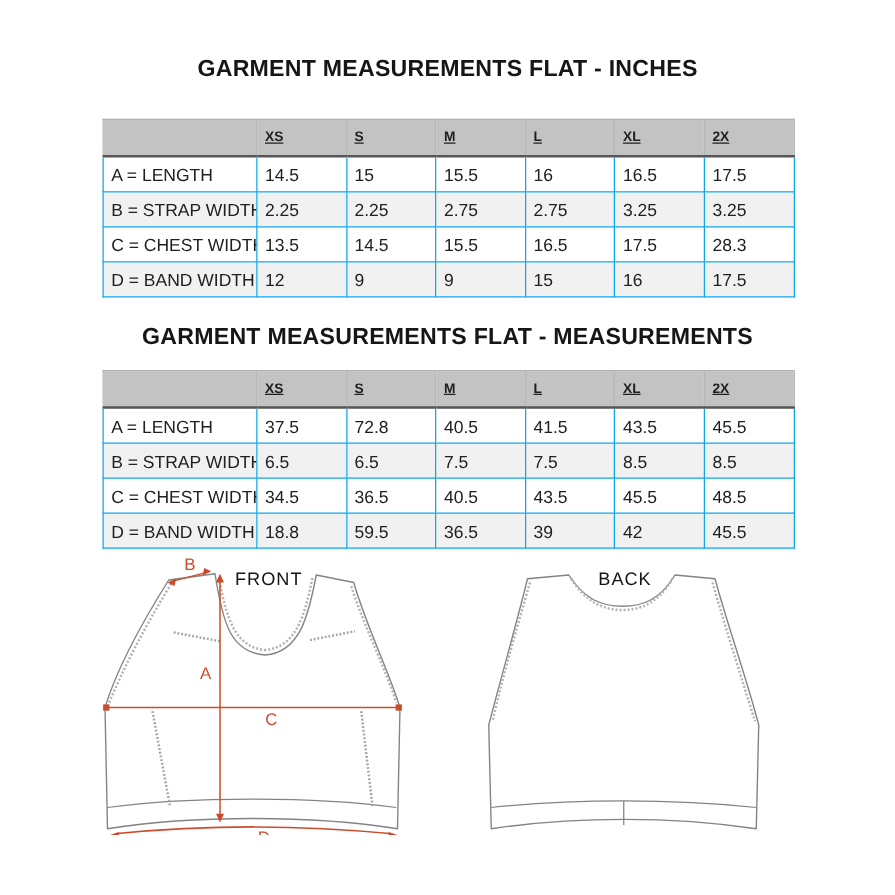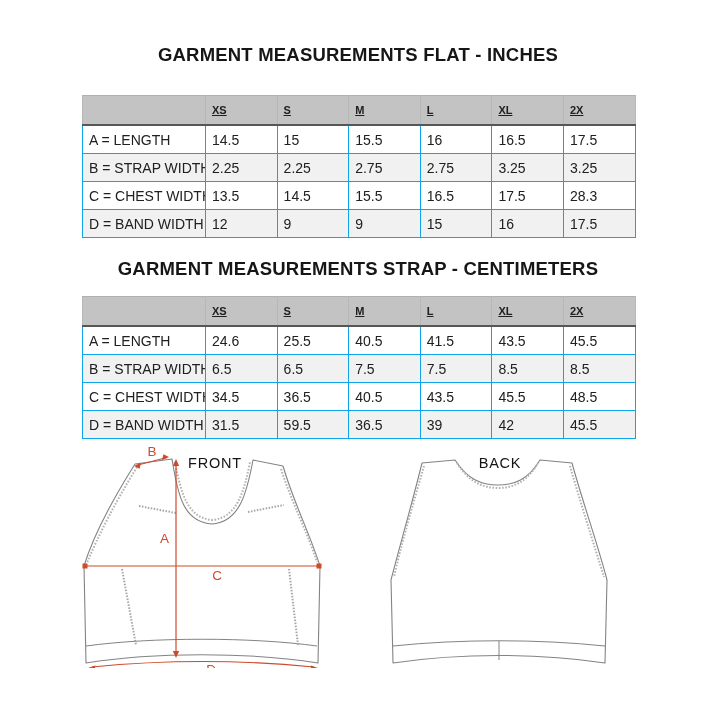--- a/index.html
+++ b/index.html
@@ -94,21 +94,21 @@
           <td>12</td>
           <td>9</td>
           <td>9</td>
           <td>15</td>
           <td>16</td>
           <td>17.5</td>
         </tr>
       </tbody>
   </table>
 
-  <div class="sec-title" style="top:258px;">GARMENT MEASUREMENTS STRAP - CENTIMETERS</div>
+  <div class="sec-title" style="top:258px;">GARMENT MEASUREMENTS FLAT - MEASUREMENTS</div>
   <table class="meas-table" style="top:296px;">
     <colgroup>
       <col class="label-col">
         <col class="val-col">
         <col class="val-col">
         <col class="val-col">
       <col class="val-col">
         <col class="val-col">
         <col class="val-col">
     </colgroup>
@@ -119,22 +119,22 @@
           <th>S</th>
           <th>M</th>
           <th>L</th>
           <th>XL</th>
           <th>2X</th>
         </tr>
       </thead>
     <tbody>
         <tr>
           <td>A = LENGTH</td>
-          <td>24.6</td>
-          <td>25.5</td>
+          <td>37.5</td>
+          <td>72.8</td>
           <td>40.5</td>
           <td>41.5</td>
           <td>43.5</td>
           <td>45.5</td>
         </tr>
         <tr class="alt">
           <td>B = STRAP WIDTH</td>
           <td>6.5</td>
           <td>6.5</td>
           <td>7.5</td>
@@ -146,21 +146,21 @@
           <td>C = CHEST WIDTH</td>
           <td>34.5</td>
           <td>36.5</td>
           <td>40.5</td>
           <td>43.5</td>
           <td>45.5</td>
           <td>48.5</td>
         </tr>
         <tr class="alt">
           <td>D = BAND WIDTH</td>
-          <td>31.5</td>
+          <td>18.8</td>
           <td>59.5</td>
           <td>36.5</td>
           <td>39</td>
           <td>42</td>
           <td>45.5</td>
         </tr>
       </tbody>
   </table>
 
   <svg id="diagram" viewBox="0 436 716 280">

